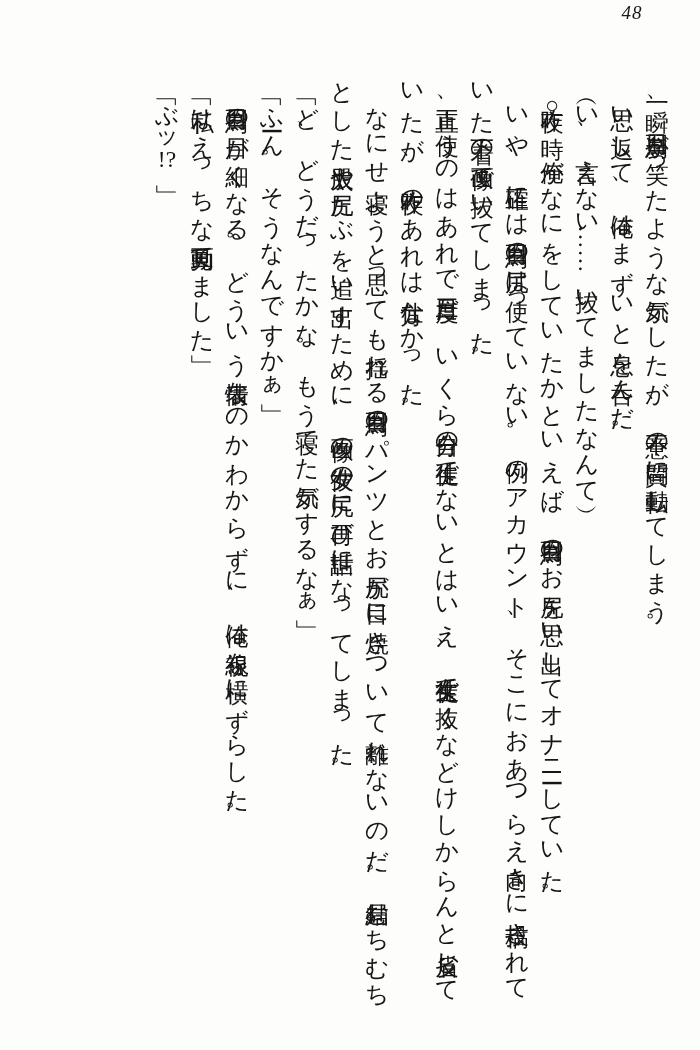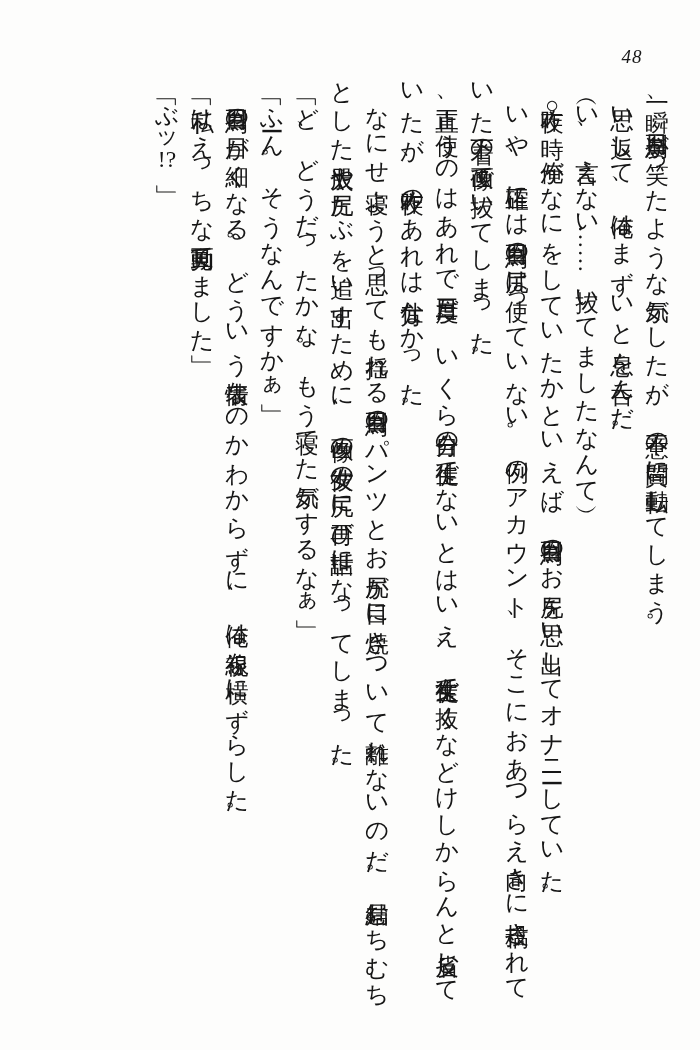--- a/index.html
+++ b/index.html
@@ -22,21 +22,20 @@
     position: absolute;
     top: 2px;
     left: 610px;
     width: 44px;
     text-align: center;
     font-family: "Liberation Serif", "DejaVu Serif", serif;
     font-style: italic;
     font-size: 19px;
     letter-spacing: 1px;
     color: #1a1a1a;
-    margin-top: 44px;
   }
   .text-block {
     position: absolute;
     top: 67px;
     left: 76px;
     width: 598px;
     height: 930px;
     writing-mode: vertical-rl;
     -webkit-writing-mode: vertical-rl;
     font-family: "Liberation Serif", "DejaVu Serif", serif;

